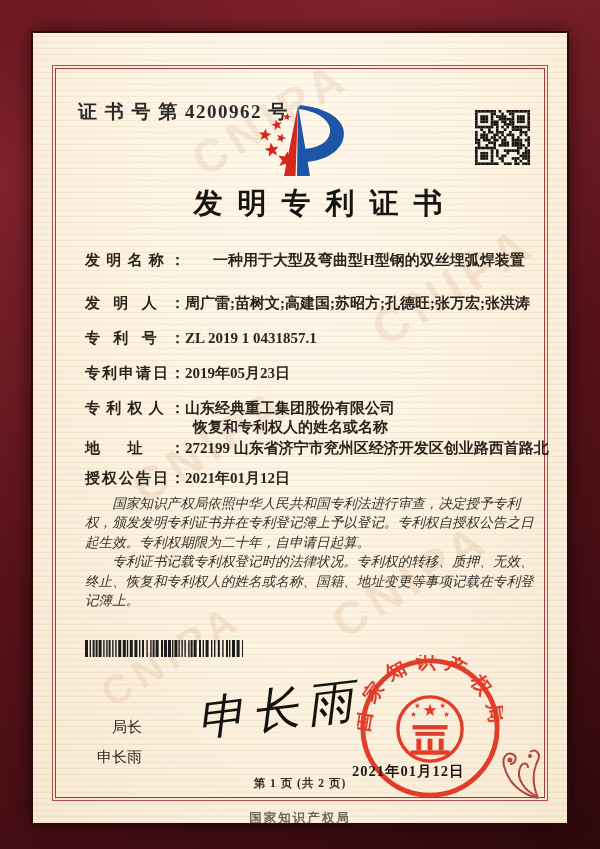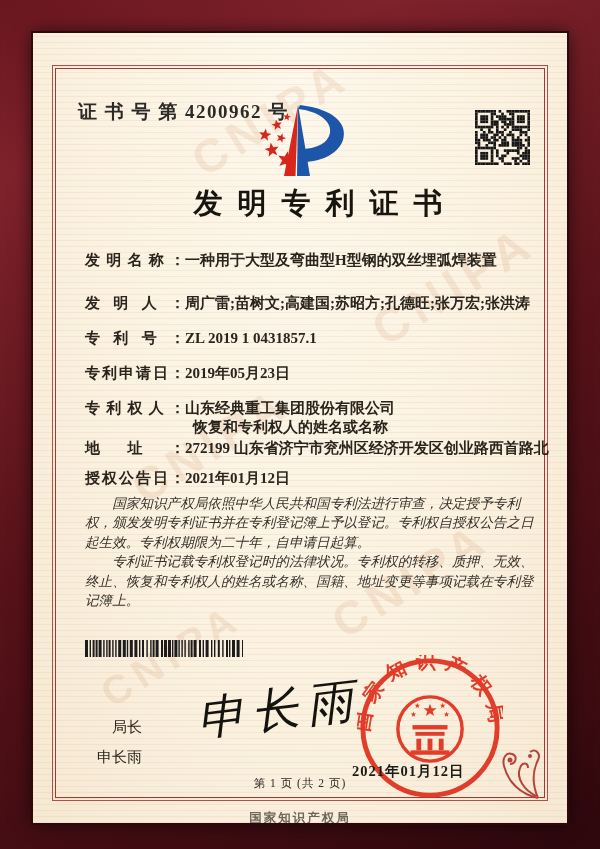--- a/index.html
+++ b/index.html
@@ -39,21 +39,21 @@
   .barcode{position:absolute;left:52px;top:607px;width:158px;height:17px;}
   .director{position:absolute;left:64px;top:679px;font-size:15px;font-weight:400;
       color:#2a241d;line-height:30px;text-align:right;}
   .signature{position:absolute;left:135px;top:645px;width:230px;text-align:center;
       font-size:47px;color:#15130f;letter-spacing:8px;
       transform:rotate(-7deg) skewX(-14deg);}
   .seal{position:absolute;left:324px;top:622px;width:146px;height:146px;opacity:.93;z-index:1;}
   .sealdate{position:absolute;left:319px;top:729px;font-size:14.5px;font-weight:700;
       letter-spacing:1px;color:#1d1b17;z-index:2;}
   .pagenum{position:absolute;left:0;right:0;top:743px;text-align:center;font-size:11.5px;
-      font-weight:400;letter-spacing:1px;color:#2f2a24;}
+      font-weight:700;letter-spacing:1px;color:#2f2a24;}
   .footnote{position:absolute;left:0;right:0;top:777px;text-align:center;font-size:12.5px;
       font-weight:600;letter-spacing:2px;color:#4a443b;opacity:.8;}
   .flourish{position:absolute;right:25px;top:699px;width:62px;height:70px;}
 </style>
 </head>
 <body>
 
 <div class="paper">
 
   <span class="wm" style="left:150px;top:58px;font-size:46px;">CNIPA</span>
@@ -338,21 +338,21 @@
       <rect x="13" y="20" width="1.02" height="1.02" fill="#151515"></rect>
       <rect x="15" y="20" width="1.02" height="1.02" fill="#151515"></rect>
       <rect x="16" y="20" width="1.02" height="1.02" fill="#151515"></rect>
       <rect x="18" y="20" width="1.02" height="1.02" fill="#151515"></rect>
       <rect x="19" y="20" width="1.02" height="1.02" fill="#151515"></rect>
       <rect x="20" y="20" width="1.02" height="1.02" fill="#151515"></rect>
     </svg>
 
   <div class="title">发明专利证书</div>
 
-  <div class="row" style="top:218px;">
+  <div class="row" style="top:218px;gap:28px;">
     <span class="lab">发明名称：</span>
     <span class="val">一种用于大型及弯曲型H型钢的双丝埋弧焊装置</span>
   </div>
   <div class="row" style="top:261px;">
     <span class="lab">发明人：</span>
     <span class="val">周广雷;苗树文;高建国;苏昭方;孔德旺;张万宏;张洪涛</span>
   </div>
   <div class="row" style="top:296px;">
     <span class="lab">专利号：</span>
     <span class="val">ZL 2019 1 0431857.1</span>

